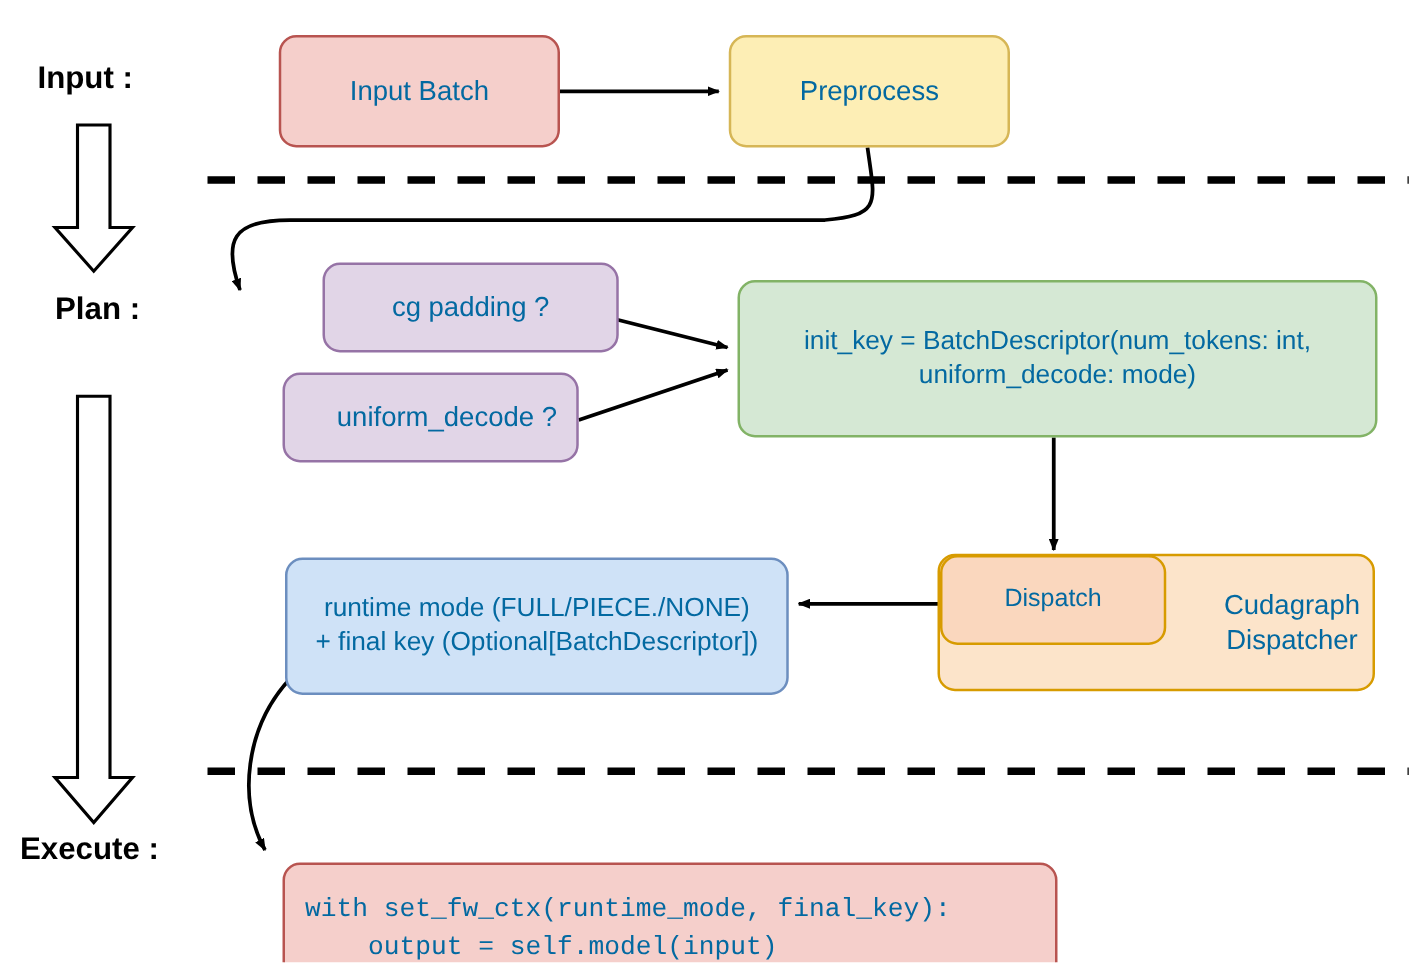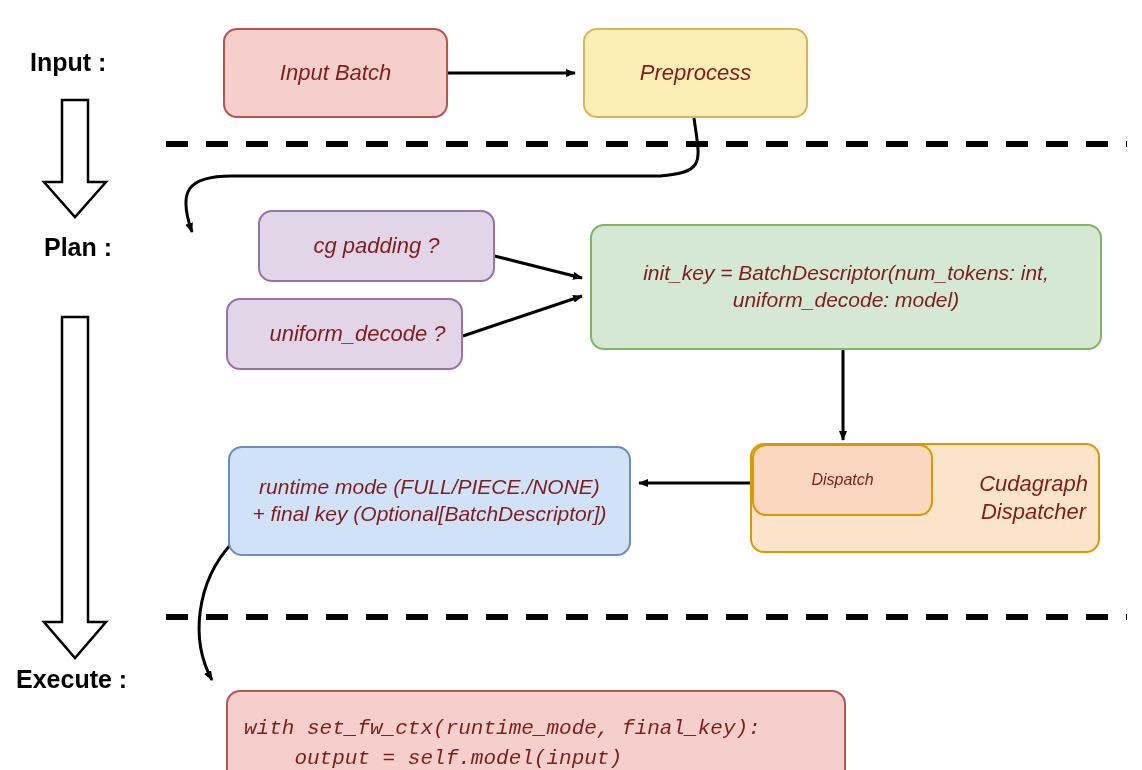--- a/index.html
+++ b/index.html
@@ -37,24 +37,23 @@
     box-sizing: border-box;
     border-radius: 14px;
     border-width: 2px;
     border-style: solid;
     display: flex;
     align-items: center;
     justify-content: center;
     text-align: center;
     font-family: "Liberation Sans", sans-serif;
     font-size: 22px;
-    color: #7f1d1d;
+    color: #0369a1;
     line-height: 1.28;
     padding: 4px 10px;
-    font-style: italic;
   }
   .node.code {
     font-family: "Liberation Mono", monospace;
     font-size: 21px;
     justify-content: flex-start;
     text-align: left;
     white-space: pre;
     padding-left: 16px;
     line-height: 1.45;
   }
@@ -99,27 +98,27 @@
 
   <div class="node" style="left:223px; top:28px; width:225px; height:90px; background:#f5cfcb; border-color:#b85450;">Input Batch</div>
 
   <div class="node" style="left:583px; top:28px; width:225px; height:90px; background:#fdeeb5; border-color:#d6b656;">Preprocess</div>
 
   <div class="node" style="left:226px; top:210px; width:237px; height:72px; background:#e1d5e7; border-color:#9673a6;margin-left:32px;">cg padding ?</div>
 
   <div class="node" style="left:226px; top:298px; width:237px; height:72px; background:#e1d5e7; border-color:#9673a6;padding-left:36px;">uniform_decode ?</div>
 
   <div class="node two-line" style="left:590px; top:224px; width:512px; height:126px; background:#d5e8d4; border-color:#82b366; white-space:pre-line;">init_key = BatchDescriptor(num_tokens: int,
-uniform_decode: model)</div>
+uniform_decode: mode)</div>
 
   <div class="node" style="left:750px; top:443px; width:350px; height:110px; background:#fce4ca; border-color:#d79b00;
               justify-content:flex-end; white-space:pre-line;">Cudagraph
 Dispatcher</div>
 
-  <div class="node" style="left:752px; top:444px; width:181px; height:72px; background:#fad7be; border-color:#d79b00; font-size:16px;">Dispatch</div>
+  <div class="node" style="left:752px; top:444px; width:181px; height:72px; background:#fad7be; border-color:#d79b00; font-size:20px;">Dispatch</div>
 
   <div class="node two-line" style="left:228px; top:446px; width:403px; height:110px; background:#cfe2f7; border-color:#6c8ebf; white-space:pre-line;">runtime mode (FULL/PIECE./NONE)
 + final key (Optional[BatchDescriptor])</div>
 
   <div class="node code" style="left:226px; top:650px; width:620px; height:108px; background:#f5cfcb; border-color:#b85450;margin-top:40px;">with set_fw_ctx(runtime_mode, final_key):
     output = self.model(input)</div>
 
 </div>
 
 </body></html>

